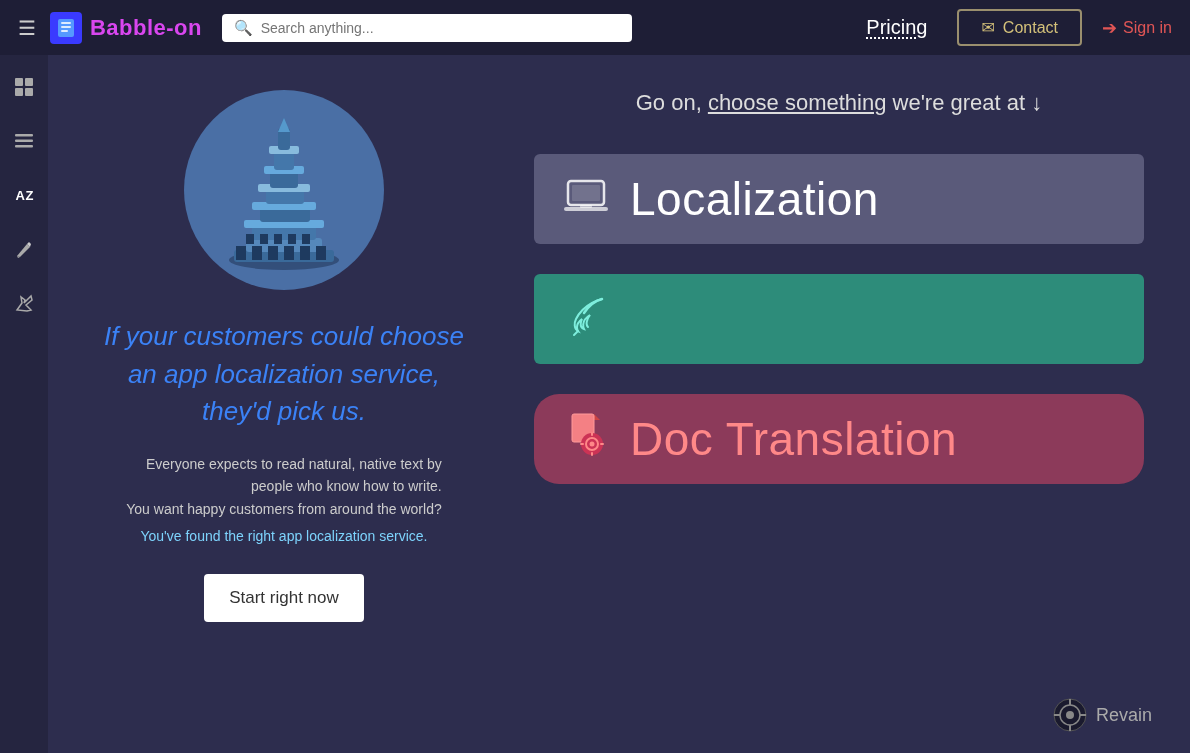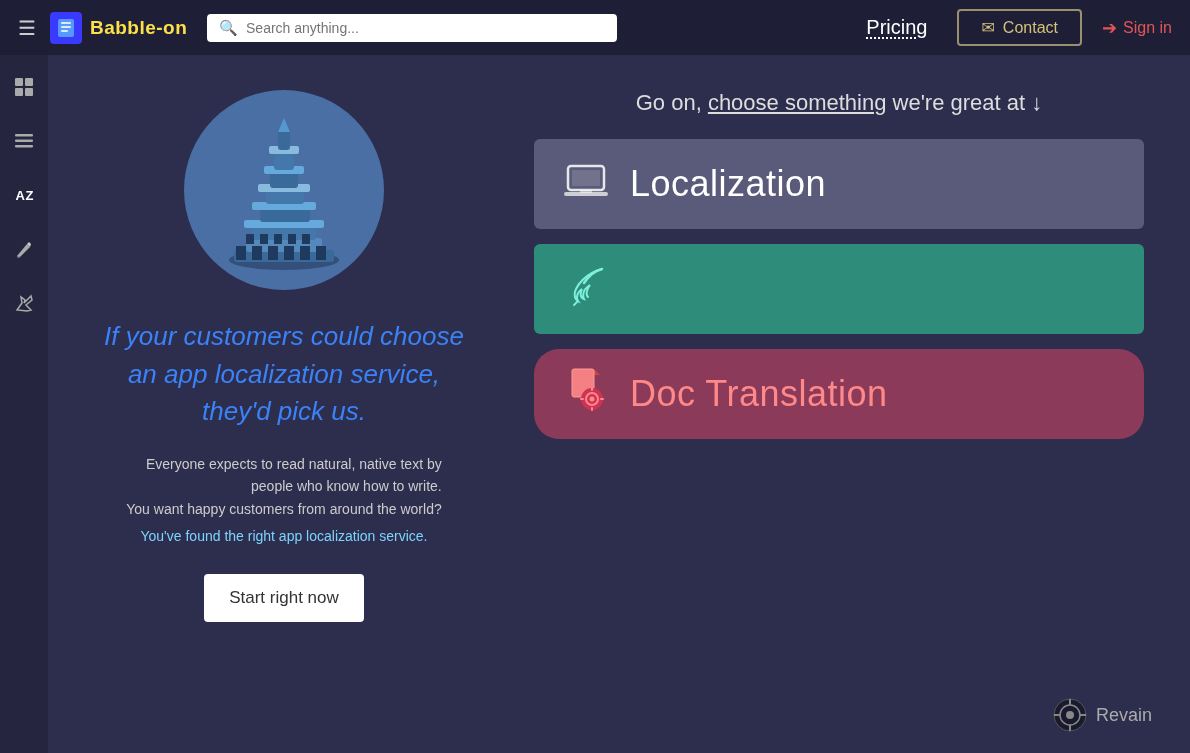--- a/index.html
+++ b/index.html
@@ -44,22 +44,22 @@
       display: flex;
       align-items: center;
       justify-content: center;
       overflow: hidden;
     }
     .logo-icon-wrapper svg {
       width: 22px;
       height: 22px;
     }
     .logo-text {
-      color: #fde047;
-      font-size: 19px;
+      color: #d946ef;
+      font-size: 22px;
       font-weight: 600;
       letter-spacing: 0.5px;
     }
     .search-bar {
       display: flex;
       align-items: center;
       background: #fff;
       border-radius: 4px;
       padding: 5px 12px;
       width: 410px;
@@ -215,21 +215,21 @@
       border-radius: 4px;
       cursor: pointer;
       font-weight: 400;
     }
 
     
     .hero-right {
       flex: 1;
       display: flex;
       flex-direction: column;
-      gap: 1px;
+      gap: 16px;
     }
     .choose-prompt {
       color: #ddd;
       font-size: 22px;
       text-align: center;
       margin-bottom: 22px;
       font-weight: 300;
     }
     .choose-prompt u {
       text-decoration: underline;
@@ -255,21 +255,21 @@
       background: #8c3a5a;
       border-radius: 25px;
     }
     .service-icon {
       font-size: 36px;
       color: rgba(255,255,255,0.85);
       flex-shrink: 0;
     }
     .service-label {
       color: #fff;
-      font-size: 36px;
+      font-size: 46px;
       font-weight: 300;
       letter-spacing: 0.5px;
     }
     .service-card.copywriting .service-label {
       color: #7eeedd;
     }
     .service-card.doc-translation .service-label {
       color: #ff8888;
     }
 

